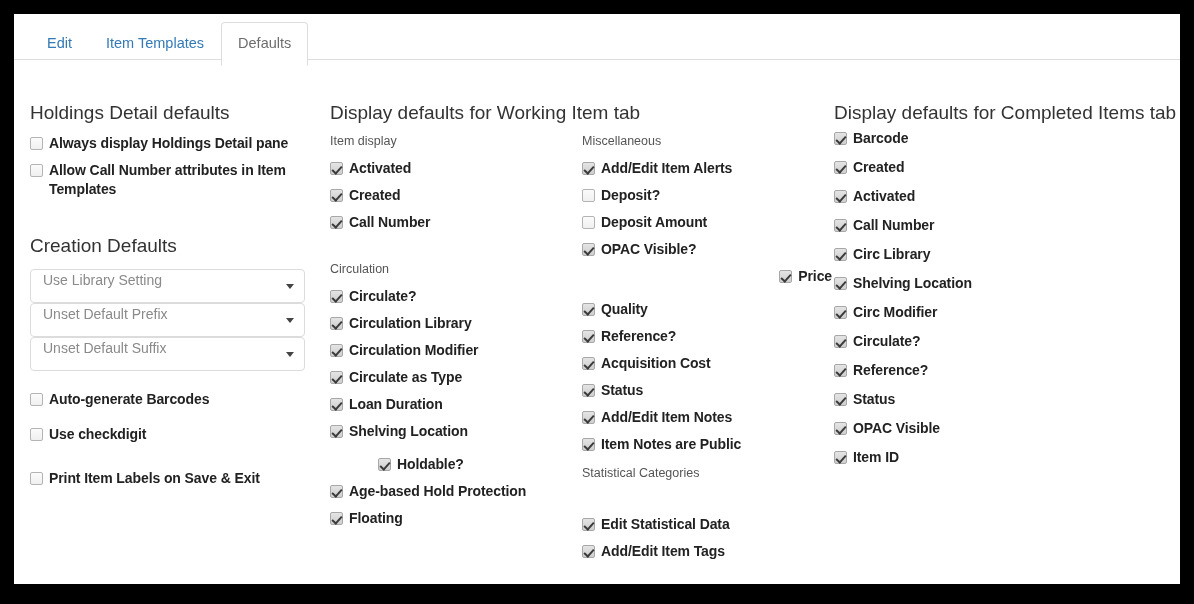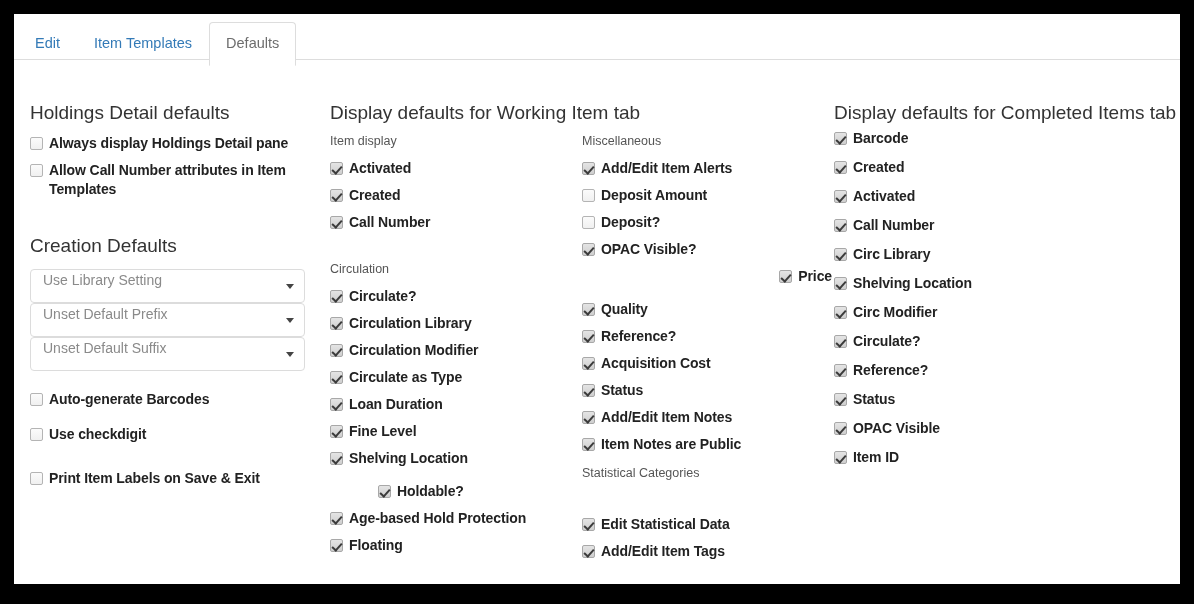--- a/index.html
+++ b/index.html
@@ -16,21 +16,21 @@
     width: 1166px; height: 570px;
     background: #ffffff;
     overflow: hidden;
   }
 
   
   .tabbar {
     height: 46px;
     border-bottom: 1px solid #dddddd;
     position: relative;
-    padding-left: 4px;
+    padding-left: 16px;
   }
   .tab {
     display: inline-block;
     font-size: 14.5px;
     line-height: 1.42;
     padding: 10px 16px;
     margin-top: 8px;
     color: #337ab7;
     cursor: pointer;
     border: 1px solid transparent;
@@ -233,24 +233,20 @@
           <div class="cbrow" style="margin-top: 8px;">
             <span class="cb checked"></span>
             <span class="cblabel">Circulate as Type</span>
           </div>
           <div class="cbrow" style="margin-top: 8px;">
             <span class="cb checked"></span>
             <span class="cblabel">Loan Duration</span>
           </div>
           <div class="cbrow" style="margin-top: 8px;">
             <span class="cb checked"></span>
-            <span class="cblabel">Fine Level</span>
-          </div>
-          <div class="cbrow" style="margin-top: 8px;">
-            <span class="cb checked"></span>
             <span class="cblabel">Shelving Location</span>
           </div>
           <div class="cbrow" style="margin-top: 14px; padding-left: 48px;">
             <span class="cb checked"></span>
             <span class="cblabel">Holdable?</span>
           </div>
           <div class="cbrow" style="margin-top: 8px;">
             <span class="cb checked"></span>
             <span class="cblabel">Age-based Hold Protection</span>
           </div>
@@ -261,25 +257,25 @@
         </div>
 
       <div id="c2-right" style="position:absolute;left:252px;top:74px;width:250px;">
           <div class="section-label">Miscellaneous</div>
           <div class="cbrow" style="margin-top: 10px;">
             <span class="cb checked"></span>
             <span class="cblabel">Add/Edit Item Alerts</span>
           </div>
           <div class="cbrow" style="margin-top: 8px;">
             <span class="cb"></span>
+            <span class="cblabel">Deposit?</span>
+          </div>
+          <div class="cbrow" style="margin-top: 8px;">
+            <span class="cb"></span>
             <span class="cblabel">Deposit Amount</span>
-          </div>
-          <div class="cbrow" style="margin-top: 8px;">
-            <span class="cb"></span>
-            <span class="cblabel">Deposit?</span>
           </div>
           <div class="cbrow" style="margin-top: 8px;">
             <span class="cb checked"></span>
             <span class="cblabel">OPAC Visible?</span>
           </div>
           <div class="cbrow" style="margin-top: 8px; justify-content: flex-end;">
             <span class="cb checked"></span>
             <span class="cblabel">Price</span>
           </div>
           <div class="cbrow" style="margin-top: 14px;">

